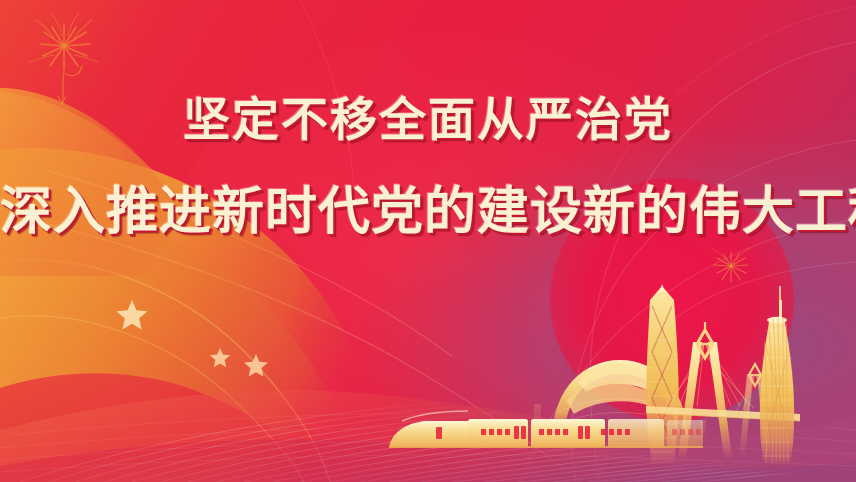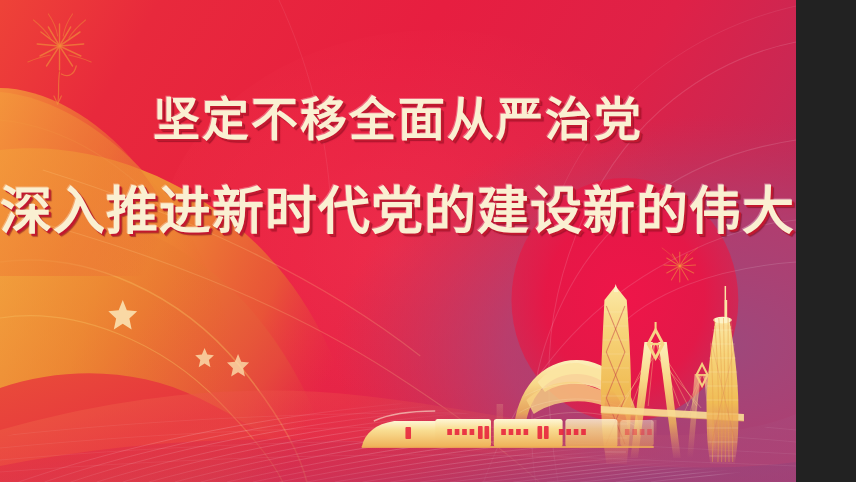--- a/index.html
+++ b/index.html
@@ -3,21 +3,21 @@
 <meta charset="utf-8">
 <title>Banner</title>
 <style>
   html, body {
     margin: 0;
     padding: 0;
     background: #222;
   }
   #stage {
     position: relative;
-    width: 796px;
+    width: 856px;
     height: 482px;
     overflow: hidden;
     font-family: "Liberation Sans", "DejaVu Sans", sans-serif;
     background: #737373;
   }
   .layer {
     position: absolute;
     inset: 0;
     width: 100%;
     height: 100%;

